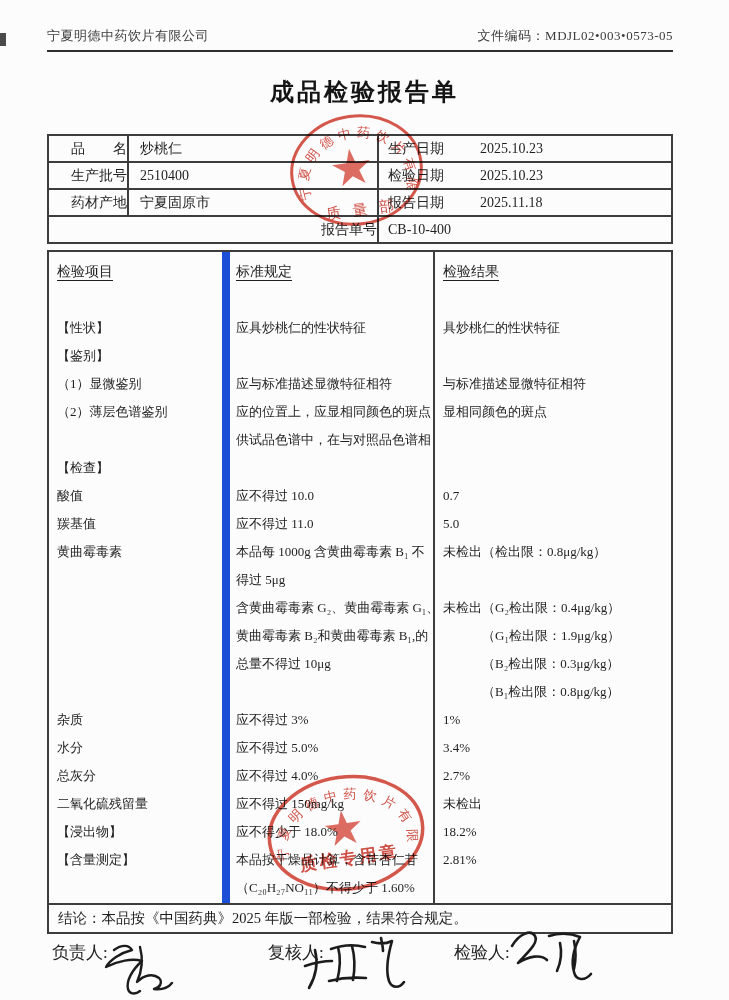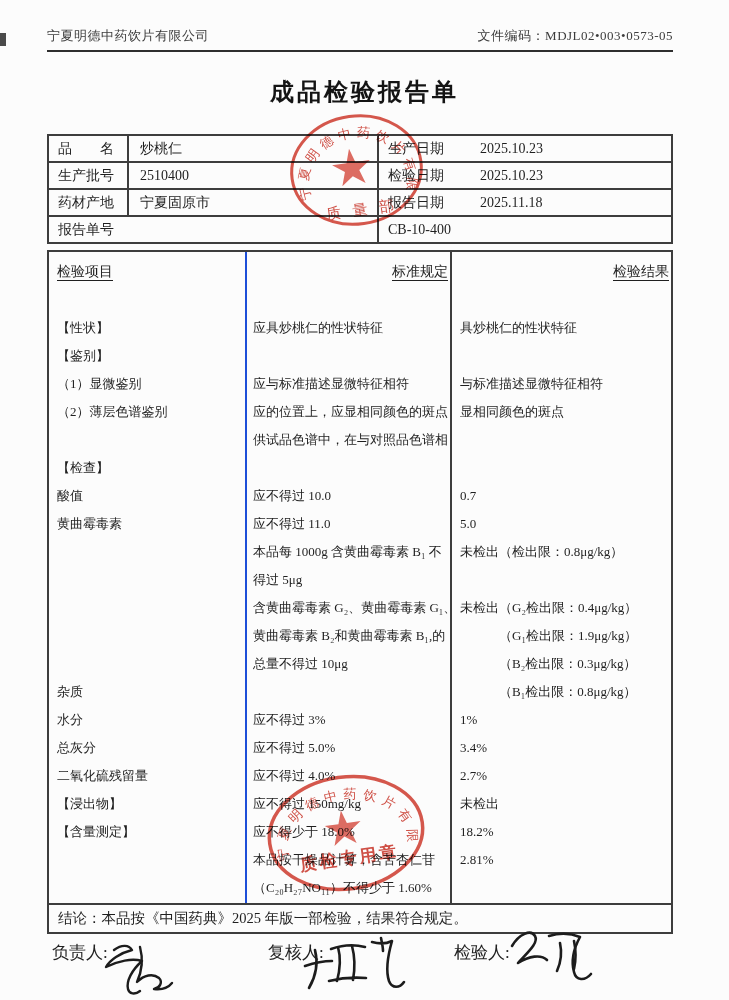--- a/index.html
+++ b/index.html
@@ -16,33 +16,33 @@
   }
   .title{
     position:absolute;top:76px;left:0;width:729px;margin:0;text-align:center;
     font-size:24px;font-weight:bold;letter-spacing:3px;color:#141414;
   }
   .info-table{
     position:absolute;top:134px;left:47px;width:626px;border-collapse:collapse;
     font-size:14px;table-layout:fixed;
   }
   .info-table td{border:2px solid #3d3d3d;height:25px;padding:0;}
-  .info-table .c1{width:69px;padding-left:9px;}
+  .info-table .c1{width:69px;padding-left:9px;text-align:right;}
   .info-table .c2{width:237px;padding-left:11px;}
   .info-table .c3{padding-left:9px;}
   .rlabel{display:inline-block;width:92px;}
   .main-table{
     position:absolute;top:250px;left:47px;width:626px;height:655px;
     display:flex;border:2px solid #3d3d3d;box-sizing:border-box;
   }
   .col{box-sizing:border-box;padding:6px 2px 0 8px;overflow:hidden;}
-  .col1{width:198px;border-right:2px solid #1d4ed8;}
+  .col1{width:181px;border-right:8px solid #1d4ed8;}
   .col2{width:205px;border-right:2px solid #3d3d3d;padding-left:6px;}
   .col3{flex:1;}
-  .col-header{line-height:28px;height:28px;text-align:right;font-size:14px;}
+  .col-header{line-height:28px;height:28px;text-align:left;font-size:14px;}
   .col1 .col-header{text-align:left;}
   .uline{text-decoration:underline;text-underline-offset:4px;}
   .line{line-height:28px;height:28px;font-size:13px;white-space:pre;}
   .conclusion{
     position:absolute;top:905px;left:47px;width:626px;height:29px;box-sizing:border-box;
     border:2px solid #3d3d3d;border-top:none;line-height:26px;padding-left:9px;font-size:14.5px;
   }
   .conclusion .clabel{font-weight:normal;}
   .sig-label{position:absolute;top:941px;font-size:17px;color:#222;}
   .l1{left:52px;}.l2{left:268px;}.l3{left:454px;}
@@ -99,20 +99,21 @@
       <div class="col-header"><span class="uline">检验项目</span></div>
       <div>
           <div class="line">&nbsp;</div>
           <div class="line">【性状】</div>
           <div class="line">【鉴别】</div>
           <div class="line">（1）显微鉴别</div>
           <div class="line">（2）薄层色谱鉴别</div>
           <div class="line">&nbsp;</div>
           <div class="line">【检查】</div>
           <div class="line">酸值</div>
+          <div class="line">羰基值</div>
           <div class="line">黄曲霉毒素</div>
           <div class="line">&nbsp;</div>
           <div class="line">&nbsp;</div>
           <div class="line">&nbsp;</div>
           <div class="line">&nbsp;</div>
           <div class="line">&nbsp;</div>
           <div class="line">杂质</div>
           <div class="line">水分</div>
           <div class="line">总灰分</div>
           <div class="line">二氧化硫残留量</div>

